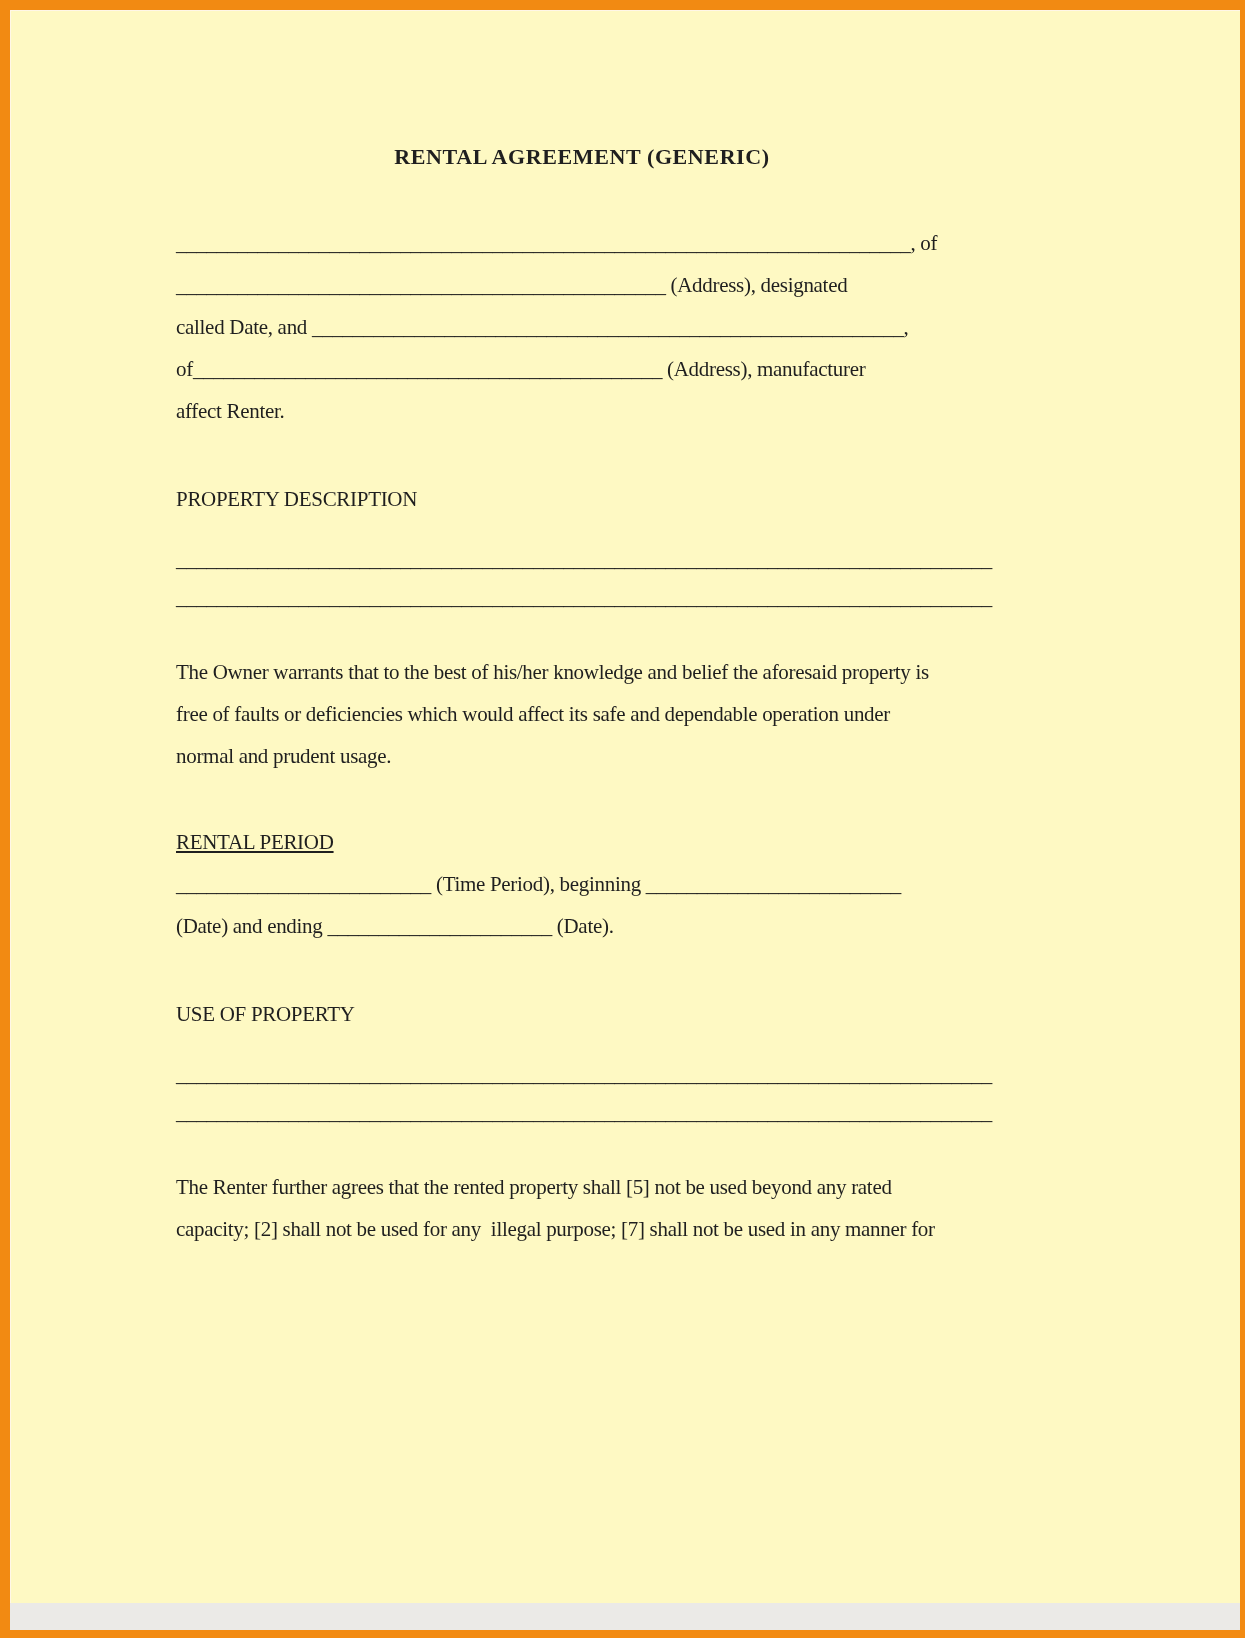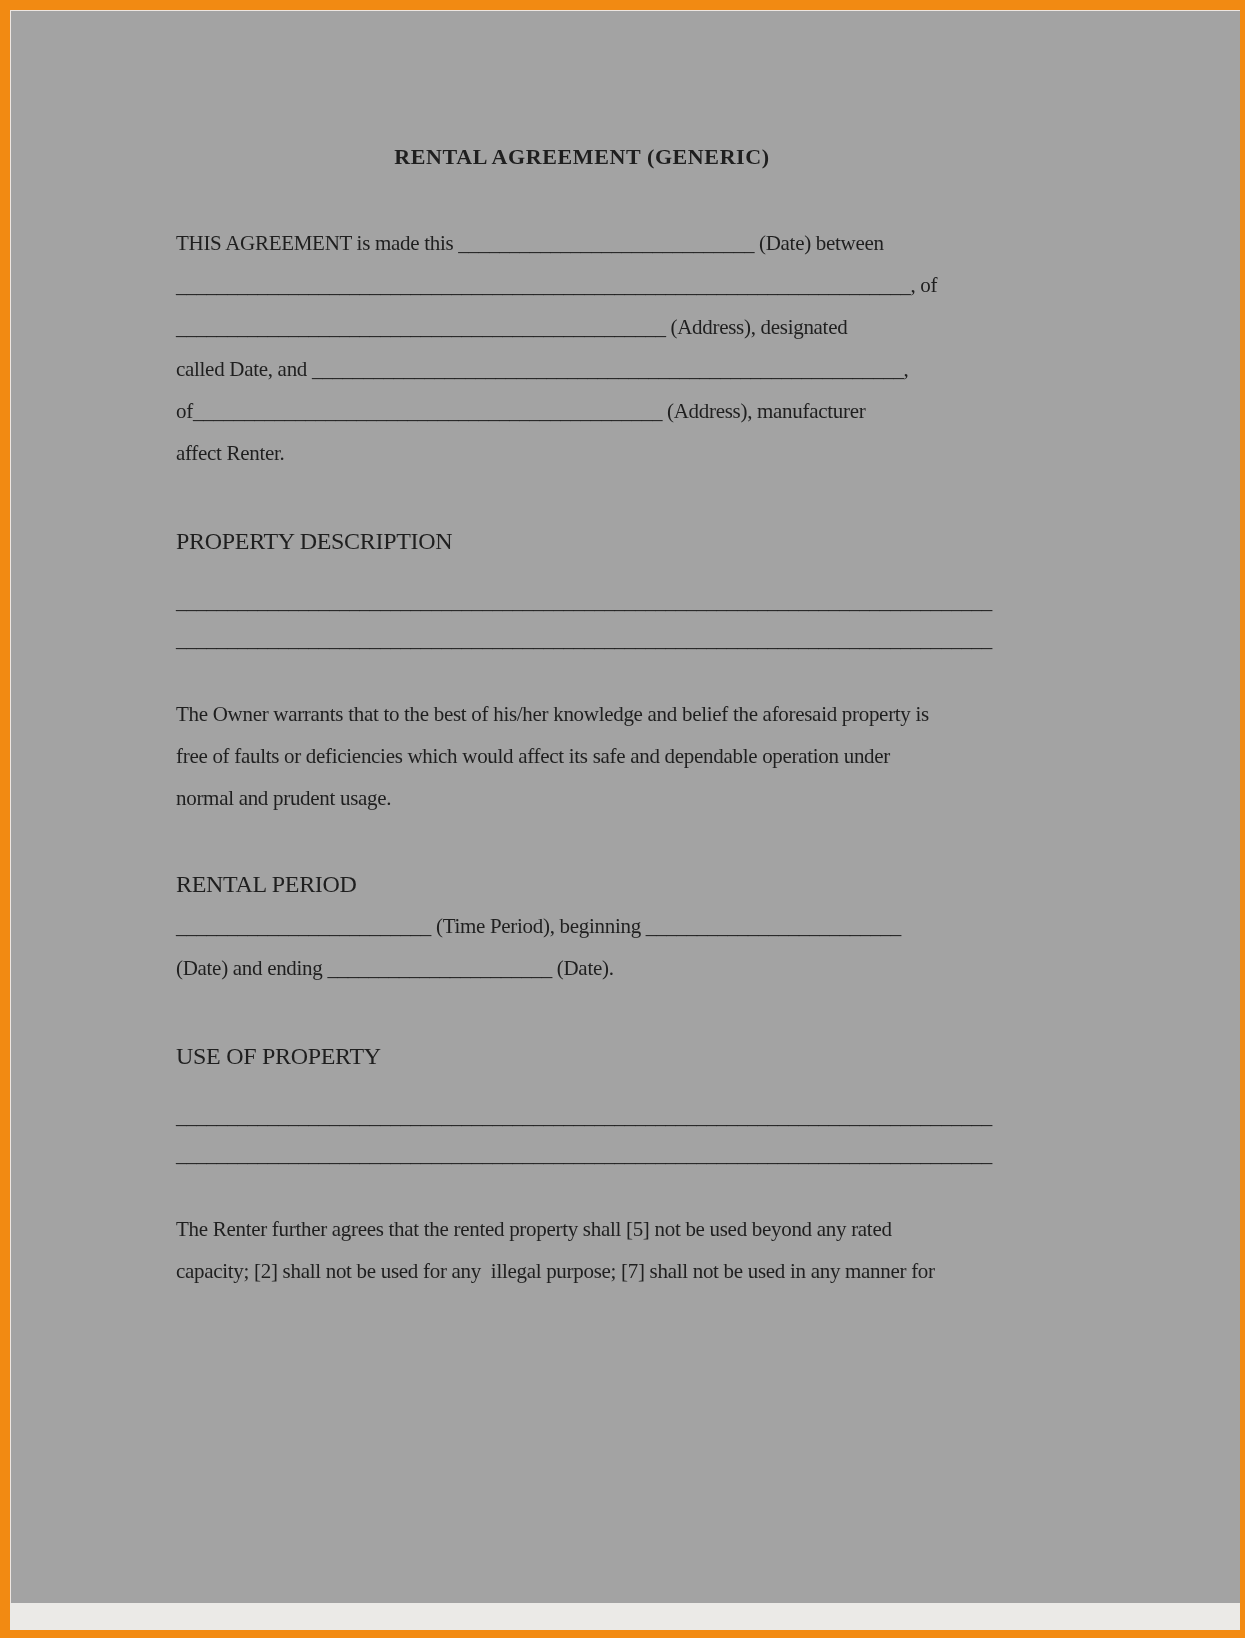--- a/index.html
+++ b/index.html
@@ -5,21 +5,21 @@
   html, body {
     margin: 0;
     padding: 0;
     background: #ffffff;
   }
   .page {
     position: relative;
     box-sizing: border-box;
     width: 1245px;
     height: 1638px;
-    background: #a3a3a3;
+    background: #fef9c3;
     border-style: solid;
     border-color: #f28a12;
     border-width: 10px 5px 8px 10px;
     box-shadow: inset 1px 1px 0 rgba(255, 246, 240, 0.8);
     font-family: "Liberation Serif", "DejaVu Serif", serif;
     color: #1f1f1f;
     overflow: hidden;
   }
   .content {
     box-sizing: content-box;
@@ -42,30 +42,30 @@
     line-height: 42px;
     white-space: pre;
   }
   .blank-line {
     height: 38px;
     line-height: 38px;
     white-space: pre;
     font-size: 21px;
   }
   .heading {
-    font-size: 24px;
+    font-size: 21px;
     line-height: 42px;
     height: 42px;
     white-space: pre;
   }
   .intro        { margin-top: 50px; }
   .h-property   { margin-top: 46px; }
   .pd-blanks    { margin-top: 20px; }
   .warranty     { margin-top: 35px; }
-  .h-rental     { margin-top: 44px; }
+  .h-rental     { margin-top: 44px; text-decoration: underline; }
   .rental-lines { margin-top: 0; }
   .h-use        { margin-top: 46px; }
   .use-blanks   { margin-top: 20px; }
   .renter       { margin-top: 35px; }
   .bottom-band {
     position: absolute;
     left: 0;
     right: 0;
     bottom: 0;
     height: 27px;
@@ -74,21 +74,20 @@
 </style>
 </head>
 <body>
 
 <div class="page">
   <div class="content">
 
     <div class="doc-title">RENTAL AGREEMENT (GENERIC)</div>
 
     <div class="para intro">
-      <div class="line">THIS AGREEMENT is made this _____________________________ (Date) between</div>
       <div class="line">________________________________________________________________________, of</div>
       <div class="line">________________________________________________ (Address), designated</div>
       <div class="line">called Date, and __________________________________________________________,</div>
       <div class="line">of______________________________________________ (Address), manufacturer</div>
       <div class="line">affect Renter.</div>
     </div>
 
     <div class="heading h-property">PROPERTY DESCRIPTION</div>
 
     <div class="pd-blanks">

